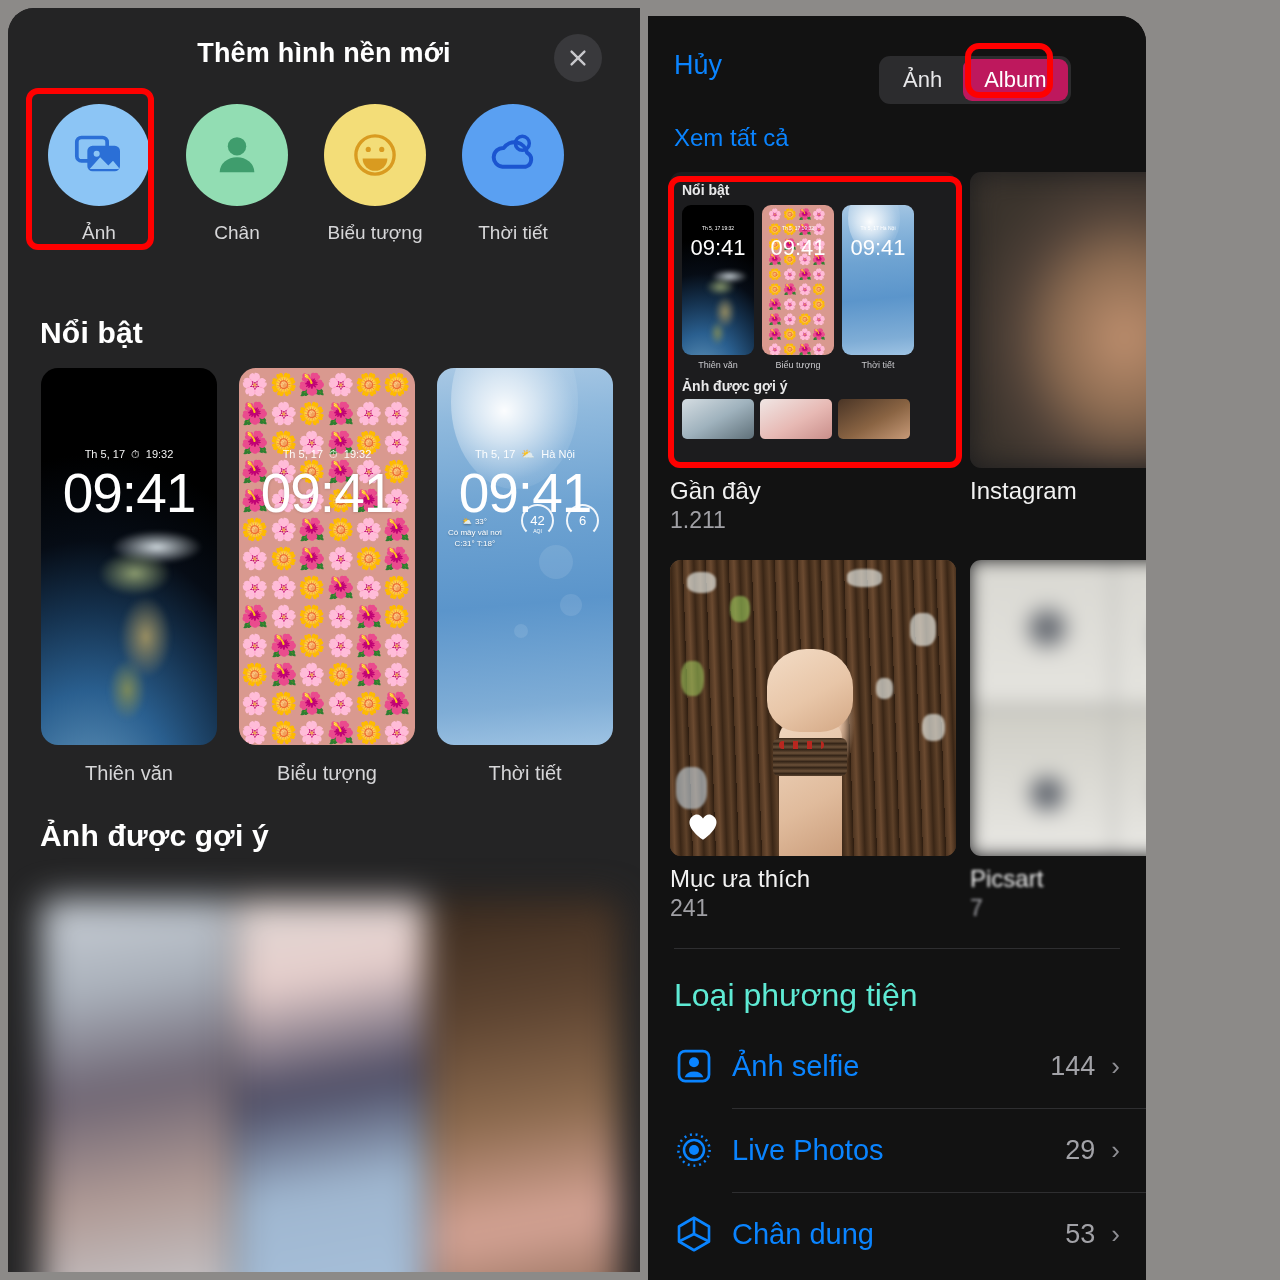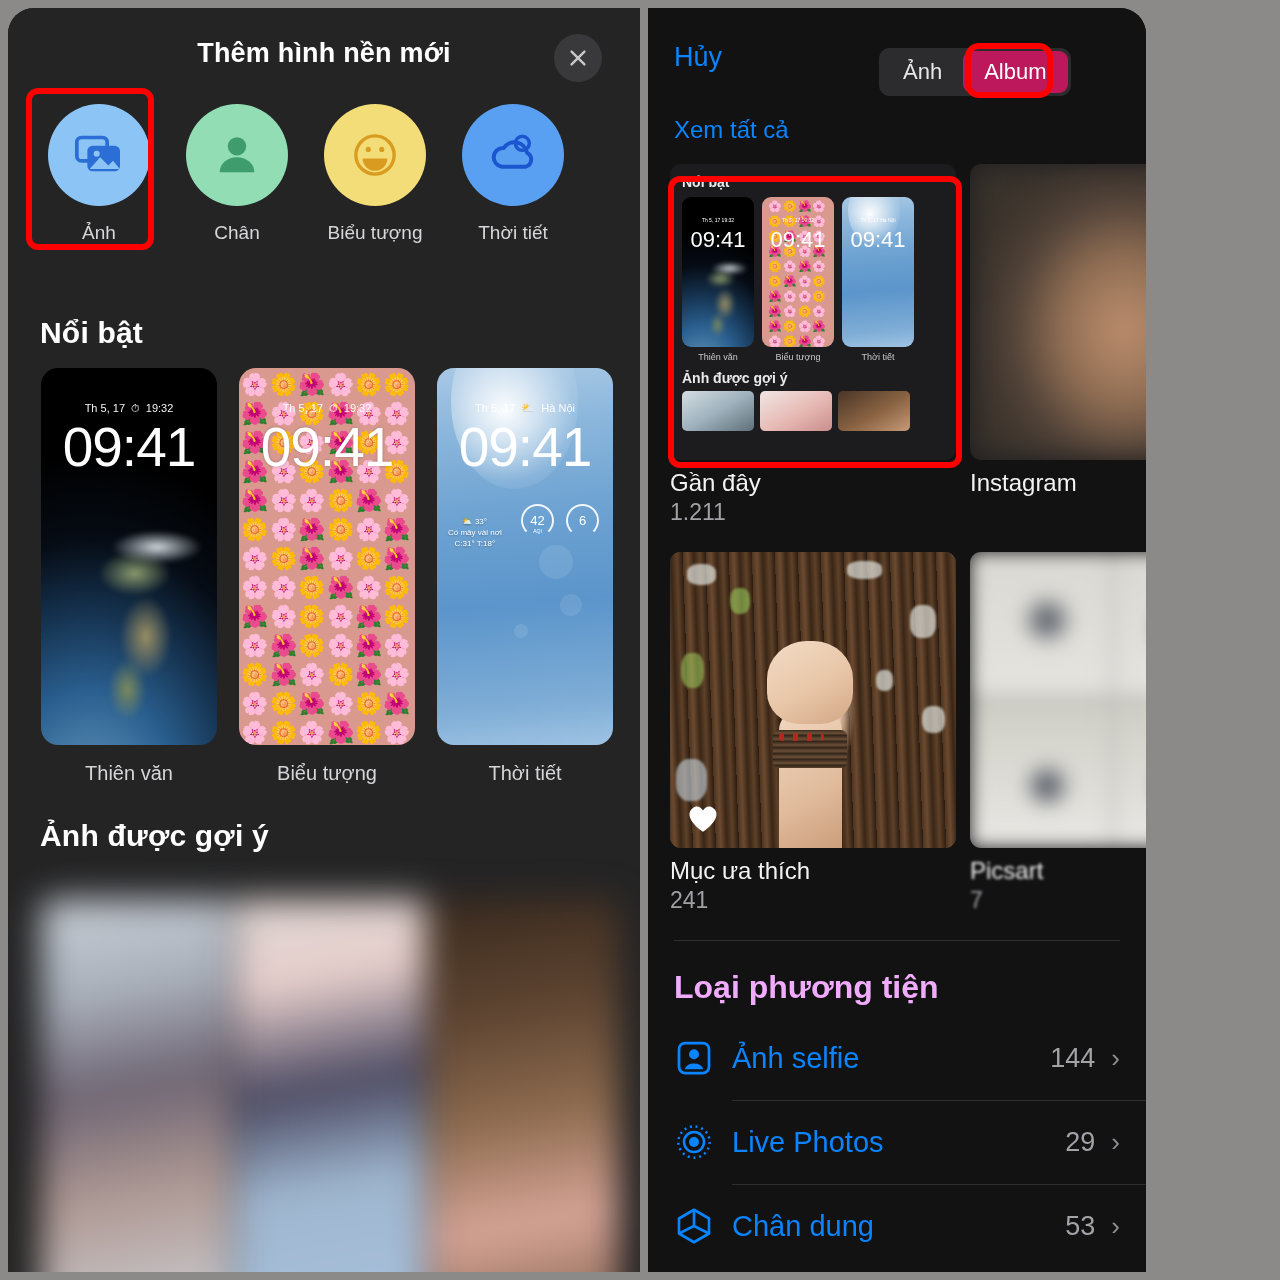--- a/index.html
+++ b/index.html
@@ -16,21 +16,21 @@
     position: absolute;
     background: #1d1d1f;
     overflow: hidden;
   }
   .panel-left {
     left: 8px; top: 8px; width: 632px; height: 1264px;
     border-radius: 26px 0 0 0;
     background: #242425;
   }
   .panel-right {
-    left: 648px; top: 8px; width: 498px; height: 1264px;
+    left: 648px; top: 16px; width: 498px; height: 1264px;
     border-radius: 0 26px 0 0;
     background: #121212;
   }
 
   
   .lp-header {
     position: relative; height: 92px;
     background: #242425;
   }
   .lp-title {
@@ -108,21 +108,21 @@
   .wp-weather::before {
     content: ""; position: absolute; left: 8%; top: -14%;
     width: 72%; height: 46%; border-radius: 50%;
     background: radial-gradient(circle at 42% 55%, rgba(255,255,255,0.97) 0%, rgba(255,255,255,0.62) 26%, rgba(255,255,255,0.12) 58%, rgba(255,255,255,0) 78%);
   }
   .wp-weather .orb {
     position: absolute; border-radius: 50%;
     background: rgba(255,255,255,0.10);
   }
 
-  .wp-ov { position: absolute; left: 0; right: 0; text-align: center; color: #fff; }
+  .wp-ov { position: absolute; left: 0; right: 0; text-align: center; color: #fff; margin-top: 46px; }
   .wp-date { top: 34px; font-size: 11px; opacity: 0.95; }
   .wp-time { top: 47px; font-size: 55px; font-weight: 300; letter-spacing: -1px; }
   .wp-emoji .wp-time { text-shadow: 0 0 3px rgba(0,0,0,0.25); }
   .wx-block {
     position: absolute; left: 11px; top: 148px; color: #fff;
     font-size: 8px; line-height: 11px; text-align: center; text-shadow: 0 1px 2px rgba(0,0,0,.3);
   }
   .wx-dials { position: absolute; right: 14px; top: 136px; display: flex; gap: 12px; }
   .wx-dial {
     width: 33px; height: 33px; border-radius: 50%;
@@ -248,21 +248,21 @@
       linear-gradient(180deg, rgba(255,255,255,0) 48.5%, rgba(170,170,168,.85) 50%, rgba(255,255,255,0) 51.5%),
       radial-gradient(circle at 27% 23%, #3e4450 0%, rgba(62,68,80,0) 9%),
       radial-gradient(circle at 72% 26%, #2f3644 0%, rgba(47,54,68,0) 9%),
       radial-gradient(circle at 27% 79%, #343b49 0%, rgba(52,59,73,0) 8%),
       radial-gradient(circle at 72% 79%, #343b49 0%, rgba(52,59,73,0) 8%),
       linear-gradient(180deg,#d9d8d2 0%,#e4e3de 45%,#cfcec6 52%,#e9e8e4 100%);
   }
 
   .rp-divider { height: 1px; background: #2e2e30; margin: 26px 26px 0 26px; }
 
-  .media-title { color: #f0abfc; font-size: 32px; font-weight: bold; padding: 28px 0 10px 26px; }
+  .media-title { color: #5eead4; font-size: 32px; font-weight: normal; padding: 28px 0 10px 26px; }
   .media-row {
     display: flex; align-items: center; padding: 0 26px 0 26px; height: 84px;
     position: relative;
   }
   .media-row .sep {
     position: absolute; left: 84px; right: 0; top: 0; height: 1px; background: #2e2e30;
   }
   .media-icon { width: 58px; display: flex; align-items: center; }
   .media-label { color: #0a84ff; font-size: 29px; flex: 1; }
   .media-count { color: #a2a2a7; font-size: 27px; padding-right: 16px; }

